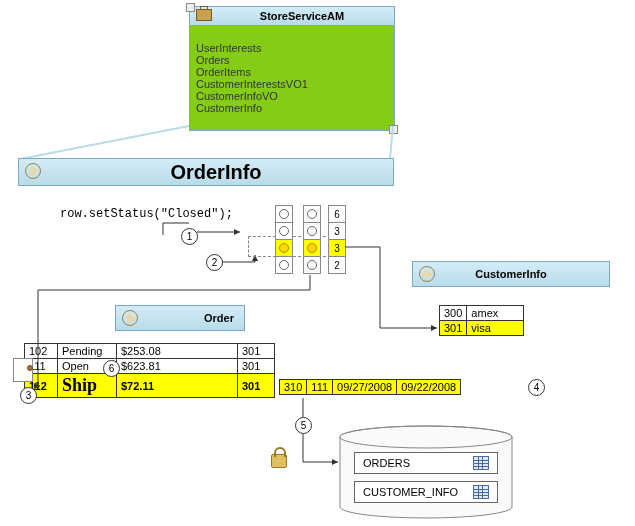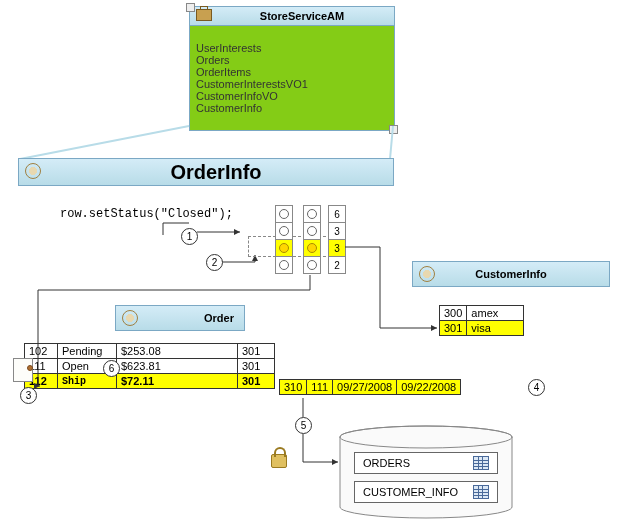--- a/index.html
+++ b/index.html
@@ -255,21 +255,21 @@
     <td style="width:28px;">301</td>
   </tr>
   <tr>
     <td>111</td>
     <td>Open</td>
     <td>$623.81</td>
     <td>301</td>
   </tr>
   <tr class="hl bold-row">
     <td>112</td>
-    <td style="font-family:Liberation Mono, monospace;font-size:10px;">Ship</td>
+    <td style="font-family:Liberation Serif, serif;font-size:18px;">Ship</td>
     <td>$72.11</td>
     <td>301</td>
   </tr>
 </tbody>
   </table>
 
 <table class="data-table" style="left:279px; top:379px;">
   <tbody>
       <tr class="hl">
     <td>310</td>

